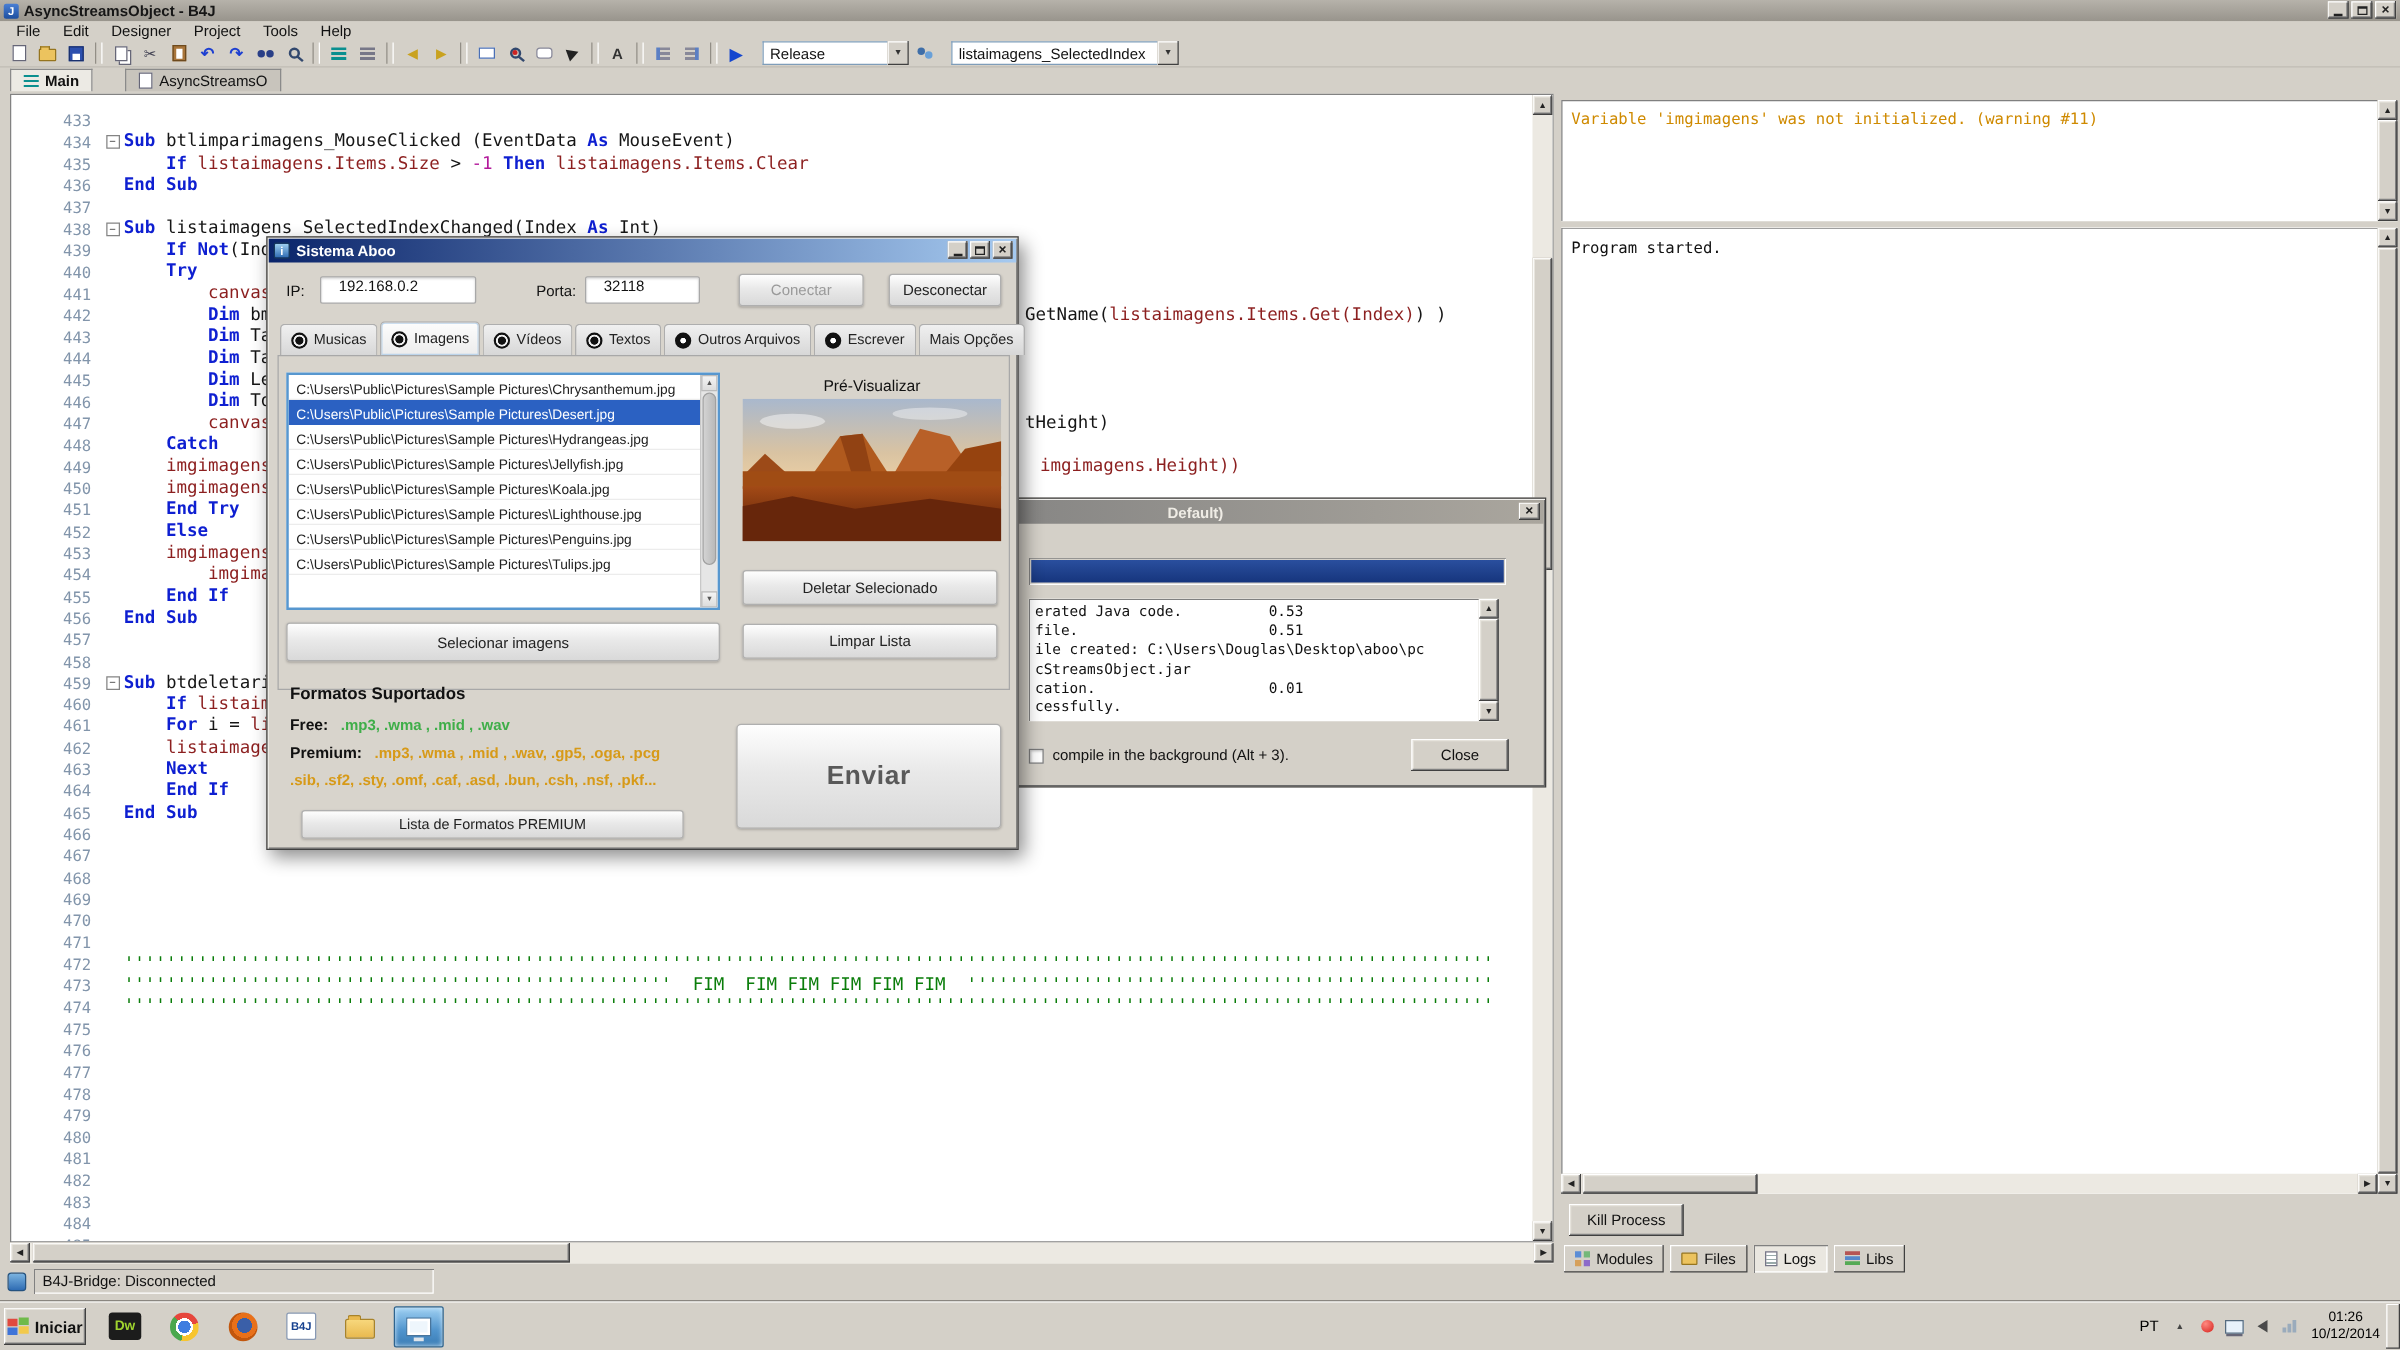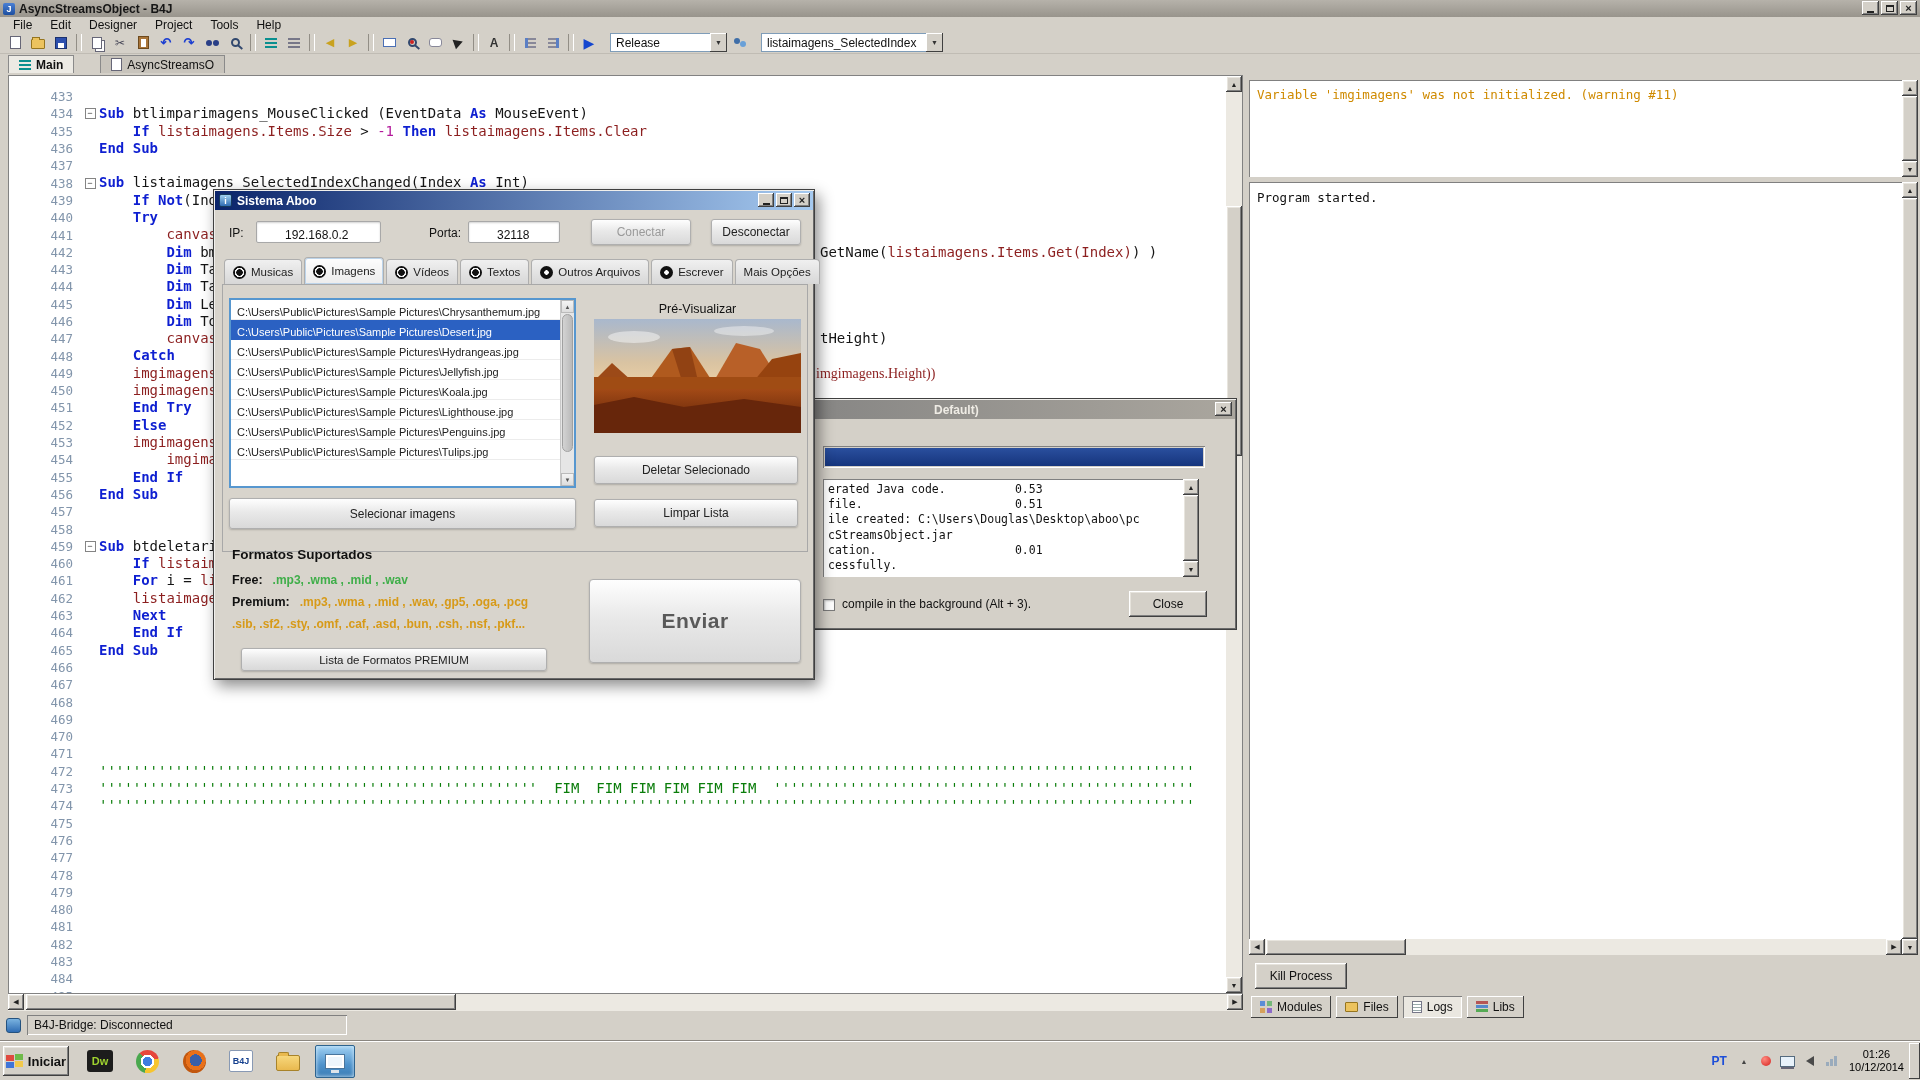--- a/index.html
+++ b/index.html
@@ -132,21 +132,21 @@
 
 [data-name="sistema-aboo-dialog"]{position:absolute;left:213px;top:189px;width:602px;height:491px;background:#d8d4cc;border:1px solid #404040;box-shadow:inset 1px 1px 0 #f0efec,inset -1px -1px 0 #6a6a6a,4px 6px 14px rgba(0,0,0,.45);z-index:6}
 [data-name="dialog-titlebar"]{position:absolute;left:1px;top:1px;right:1px;height:19px;background:linear-gradient(90deg,#0a246a,#a6caf0);display:flex;align-items:center;padding-left:4px;gap:5px}
 [data-name="dialog-app-icon"]{width:13px;height:13px;border-radius:2px;background:linear-gradient(#9fd0f0,#2f6cb3);border:1px solid #16395c;color:#fff;font-size:9px;font-weight:bold;display:flex;align-items:center;justify-content:center}
 [data-name="dialog-title"]{color:#fff;font-weight:bold;font-size:12px}
 .dlg-btns{position:absolute;right:3px;top:2px;display:flex;gap:2px}
 .dlg-btns .wbtn{width:16px;height:14px}
 .dlg-label{position:absolute;font-size:12px;color:#111}
 [data-name="ip-label"]{left:15px;top:36px}
 [data-name="port-label"]{left:215px;top:36px}
-.jfx-field{position:absolute;background:#fff;border:1px solid #a8a8a8;border-radius:2px;box-shadow:inset 0 1px 2px rgba(0,0,0,.18);display:flex;align-items:flex-end;padding-left:28px;font-size:12px;color:#111}
+.jfx-field{position:absolute;background:#fff;border:1px solid #a8a8a8;border-radius:2px;box-shadow:inset 0 1px 2px rgba(0,0,0,.18);display:flex;align-items:flex-start;padding-left:14px;font-size:12px;color:#111}
 [data-name="ip-field"]{left:42px;top:31px;width:125px;height:22px}
 [data-name="port-field"]{left:254px;top:31px;width:92px;height:22px}
 .jfx-btn{position:absolute;display:flex;align-items:center;justify-content:center;background:linear-gradient(#fefefe,#e9e9e9 45%,#d9d9d9);border:1px solid #afafaf;border-radius:3px;font-size:12px;color:#222;box-shadow:0 1px 2px rgba(0,0,0,.2)}
 .jfx-btn.dis{color:#9a9a9a}
 [data-name="connect-button"]{left:377px;top:29px;width:100px;height:26px}
 [data-name="disconnect-button"]{left:497px;top:29px;width:90px;height:26px}
 [data-name="dialog-tabs"]{position:absolute;left:10px;top:67px;height:27px;display:flex;align-items:flex-end}
 .jtab{height:25px;padding:0 8px;display:flex;align-items:center;gap:5px;font-size:11.5px;background:linear-gradient(#f0f0f0,#d7d7d7);border:1px solid #aeaeae;border-bottom:none;border-radius:4px 4px 0 0;margin-right:2px;color:#222;white-space:nowrap}
 .jtab.sel{height:27px;background:linear-gradient(#fdfdfd,#ececec);box-shadow:inset 0 0 0 1px #bcd4ea}
 .seal{width:13px;height:13px;border-radius:50%;flex:none}
@@ -187,21 +187,21 @@
 .tb-dw::before{content:"Dw"}
 .tb-chrome{width:23px;height:23px;border-radius:50%;background:radial-gradient(circle,#3e7de0 0 5px,#fff 5px 7px,transparent 7px),conic-gradient(from -45deg,#e6463c 0 33%,#f7c52e 0 66%,#4aa84e 0 100%)}
 .tb-firefox{width:23px;height:23px;border-radius:50%;background:radial-gradient(circle at 55% 45%,#3a5fa8 0 6px,#e8701a 6px 10px,#c2570e 10px 12px)}
 .tb-b4j{width:24px;height:22px;background:#fff;border:1px solid #8899b4;border-radius:2px;color:#16418f;font-weight:bold;font-size:9px;display:flex;align-items:center;justify-content:center}
 .tb-b4j::before{content:"B4J"}
 .tb-folder{width:24px;height:16px;background:linear-gradient(#f7d77c,#e9b94f);border:1px solid #a8832a;border-radius:2px;position:relative;margin-top:3px}
 .tb-folder::before{content:"";position:absolute;top:-4px;left:1px;width:9px;height:3px;background:#e9b94f;border:1px solid #a8832a;border-bottom:none;border-radius:2px 2px 0 0}
 .tb-aboo{width:18px;height:13px;background:#eef6fc;border:2px solid #fff;box-shadow:0 0 0 1px #49759c;position:relative}
 .tb-aboo::after{content:"";position:absolute;left:3px;bottom:-7px;width:8px;height:3px;background:#dde4ea}
 [data-name="system-tray"]{position:absolute;right:16px;top:0;height:40px;display:flex;align-items:center;gap:9px}
-[data-name="tray-language"]{font-weight:bold;font-size:12px;color:#1d4ed8}
+[data-name="tray-language"]{font-weight:normal;font-size:12px;color:#000000}
 .trayic{display:inline-flex;align-items:center;justify-content:center;width:16px;height:16px}
 .tk-chevron::before{content:"▲";font-size:7px;color:#444}
 .tk-reddot::before{content:"";width:10px;height:10px;border-radius:50%;background:radial-gradient(circle at 35% 30%,#ff8a80,#d5201c)}
 .tk-display::before{content:"";width:13px;height:9px;background:#e8f2fb;border:1px solid #556b7f;box-shadow:0 3px 0 -1px #667}
 .tk-volume::before{content:"";width:0;height:0;border-right:8px solid #4a4a4a;border-top:5px solid transparent;border-bottom:5px solid transparent}
 .tk-network::before{content:"";width:12px;height:10px;background:linear-gradient(#9aabbc,#9aabbc) 0 100%/3px 4px no-repeat,linear-gradient(#9aabbc,#9aabbc) 4px 100%/3px 7px no-repeat,linear-gradient(#9aabbc,#9aabbc) 8px 100%/3px 10px no-repeat;align-self:flex-end;margin-bottom:3px}
 [data-name="tray-clock"]{text-align:center;font-size:11px;line-height:13px;color:#000}
 [data-name="show-desktop-button"]{position:absolute;right:0;top:2px;width:11px;height:36px;background:#d4d0c8;box-shadow:inset -1px -1px 0 #404040,inset 1px 1px 0 #fff}
 </style>
 </head>
@@ -600,21 +600,21 @@
           </div>
           <div class="code-row" data-name="code-line">
             <span class="ln" data-name="line-number">485</span>
             <span class="foldcol"></span>
             <span class="code-text"></span>
           </div>
         </div>
       <div data-name="code-fragments">
           <span class="frag" data-name="code-fragment-line-442" style="left: 720px; top: 155.7px;"><span class="tk-t">GetName(</span><span class="tk-m">listaimagens.Items.Get(Index)</span><span class="tk-t">) )</span></span>
           <span class="frag" data-name="code-fragment-line-447" style="left: 720px; top: 242.2px;"><span class="tk-t">tHeight)</span></span>
-          <span class="frag" data-name="code-fragment-line-449" style="left: 716px; top: 276.8px; font-family: Liberation Serif, serif;"><span class="tk-m">imgimagens.Height))</span></span>
+          <span class="frag" data-name="code-fragment-line-449" style="left: 732px; top: 276.8px;"><span class="tk-m">imgimagens.Height))</span></span>
         </div>
       <div class="csb abs" data-name="editor-vertical-scrollbar">
         <span class="sbtn up" data-name="scroll-up-icon">▲</span>
         <span class="sthumb" data-name="editor-vscroll-thumb"></span>
         <span class="sbtn down" data-name="scroll-down-icon">▼</span>
       </div>
     </div>
     <div class="csb abs" data-name="editor-horizontal-scrollbar">
       <span class="sbtn left" data-name="scroll-left-icon">◀</span>
       <span class="sthumb" data-name="editor-hscroll-thumb"></span>

